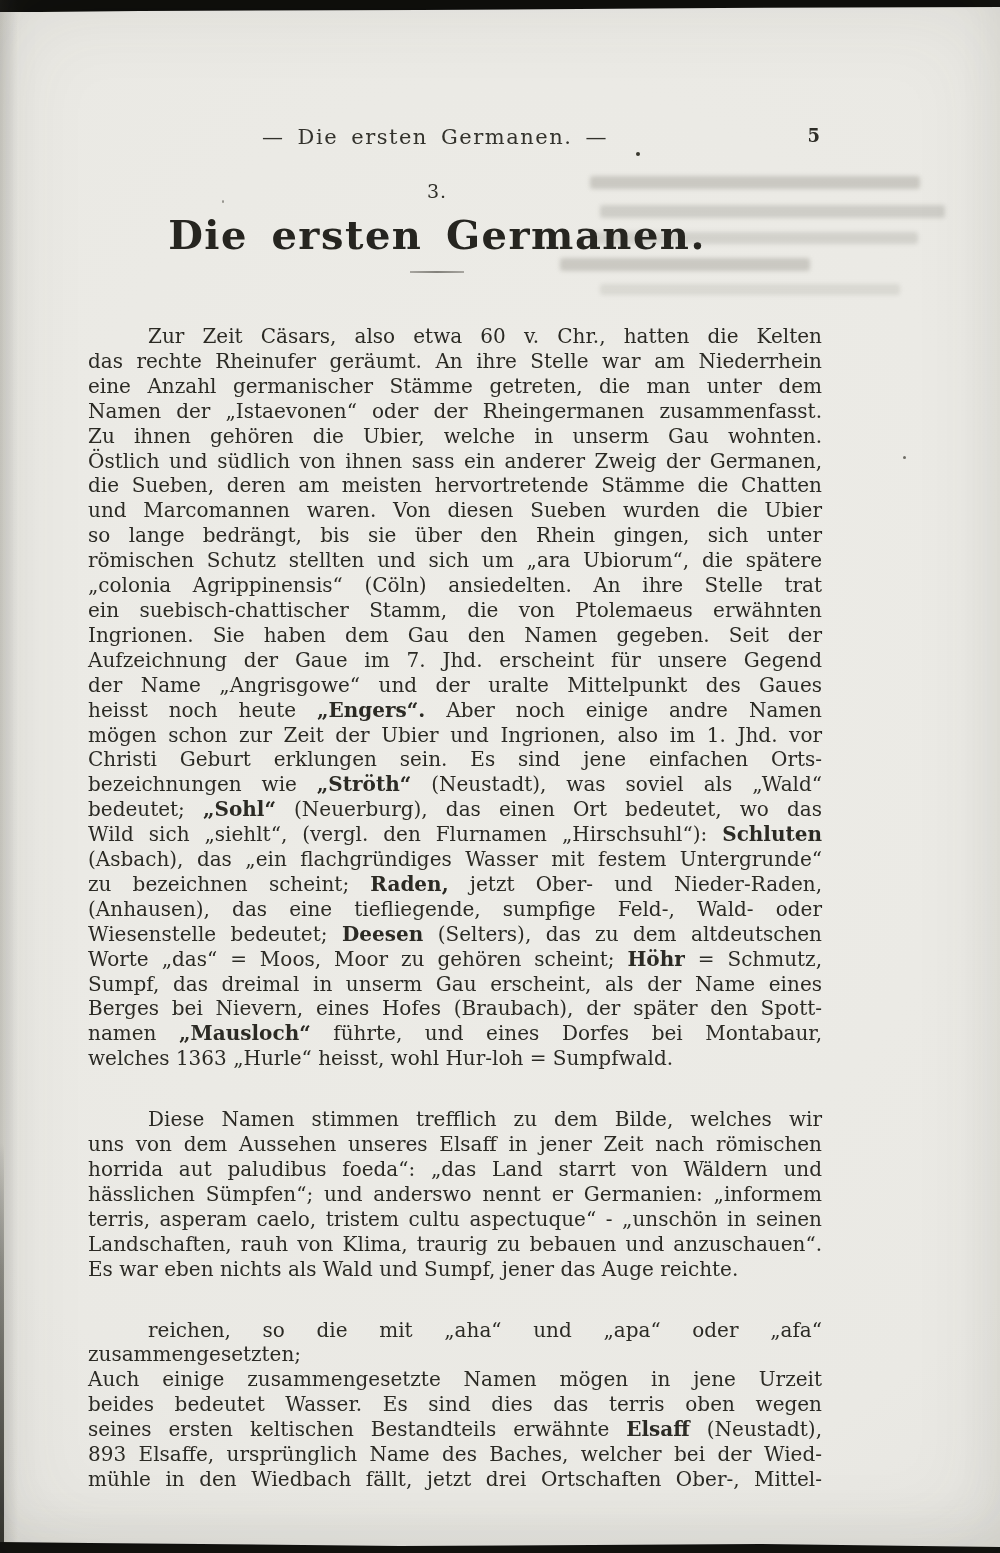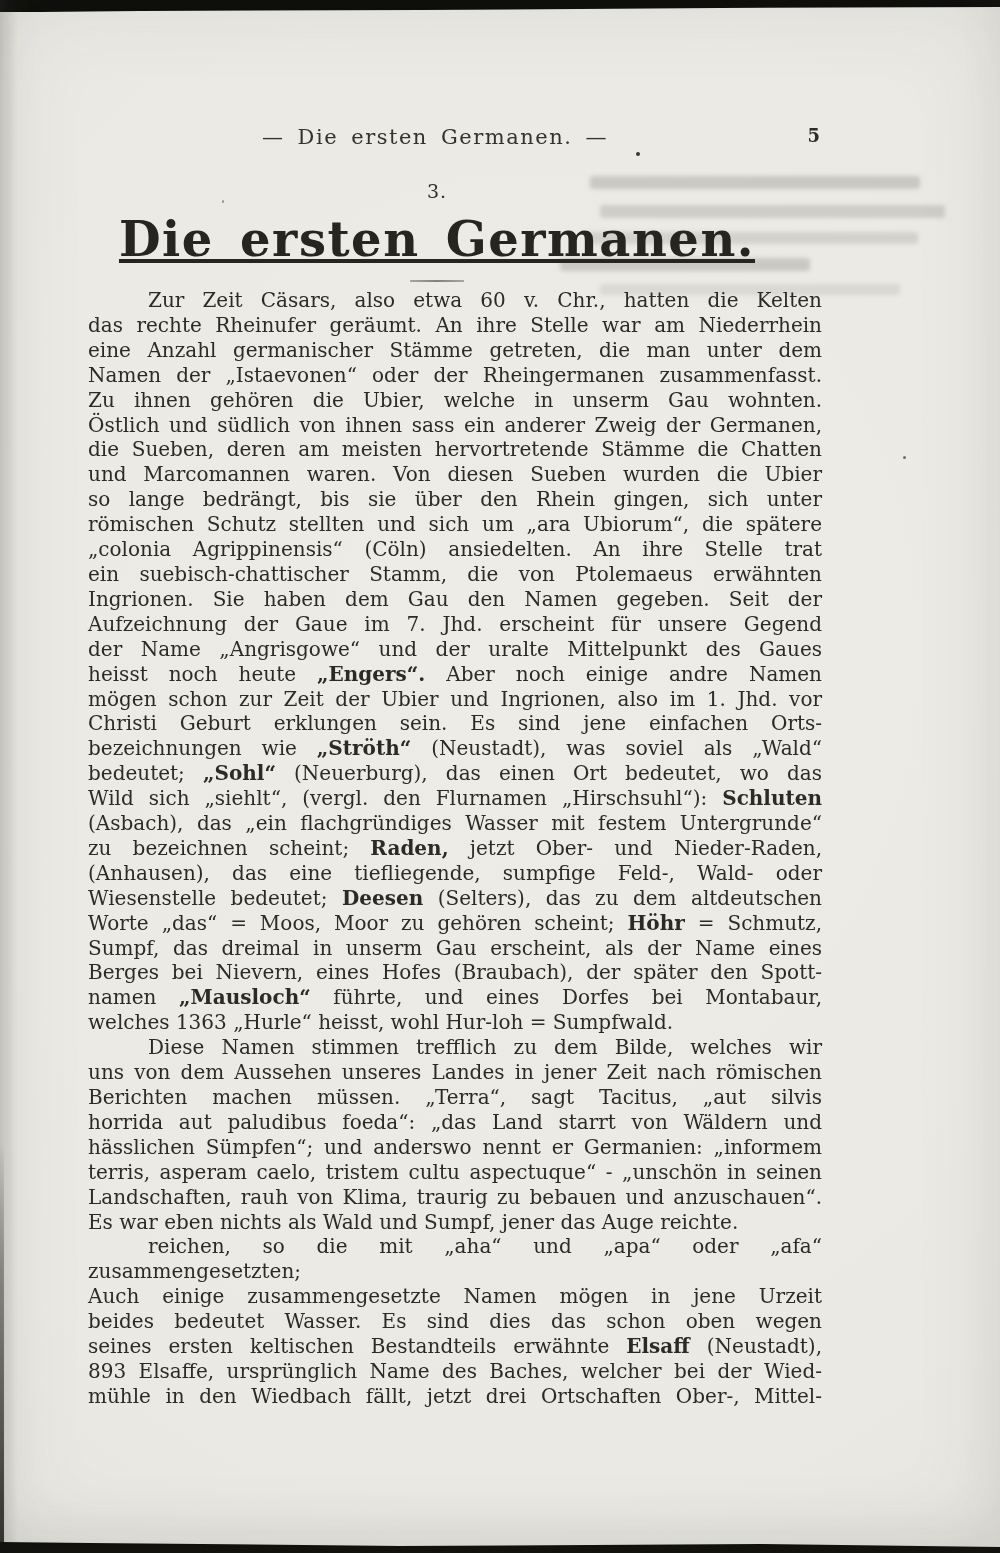--- a/index.html
+++ b/index.html
@@ -63,36 +63,35 @@
     position: absolute; right: 2px; top: 0;
     font-size: 18px; font-weight: bold; color: #2e2d27;
   }
   .heading-block {
     position: absolute; left: 88px; top: 180px; width: 734px;
     text-align: center; transform: translateX(-18px);
   }
   .section-number { font-size: 19px; color: #2e2d27; letter-spacing: 1px; }
   .chapter-title {
     margin-top: 9px;
-    font-size: 48px; font-weight: bold; letter-spacing: 1.5px; word-spacing: 8px;
+    font-size: 40px; font-weight: bold; letter-spacing: 1.5px; word-spacing: 8px;
     color: #262520;
-    text-decoration: underline;
   }
   .title-rule {
     margin: 13px auto 0 auto; width: 54px; height: 2px;
     background: linear-gradient(to right, #a8a6a0, #83817b, #a8a6a0);
   }
   .page-body {
     position: absolute; left: 88px; top: 288px; width: 734px;
     font-size: 20px; line-height: 24.9px; color: #2b2a24;
     text-rendering: optimizeLegibility;
   }
   .tline { text-align: justify; text-align-last: justify; white-space: normal; }
   .tline.lastline { text-align-last: left; }
-  .para .tline:first-child { text-indent: 60px; }
+  .para .tline:first-child { text-indent: 60px; margin-top: 36px; }
   .para:first-child .tline:first-child { text-indent: 60px; }
   .bold { font-weight: bold; }
 </style>
 </head>
 <body>
 
 <div class="scan-page">
 
   <div class="edge-bar-top"></div>
 
@@ -144,32 +143,31 @@
         <div class="tline"><span>(Anhausen), das eine tiefliegende, sumpfige Feld-, Wald- oder</span></div>
         <div class="tline"><span>Wiesenstelle bedeutet; </span><span class="bold">Deesen</span><span> (Selters), das zu dem altdeutschen</span></div>
         <div class="tline"><span>Worte „das“ = Moos, Moor zu gehören scheint; </span><span class="bold">Höhr</span><span> = Schmutz,</span></div>
         <div class="tline"><span>Sumpf, das dreimal in unserm Gau erscheint, als der Name eines</span></div>
         <div class="tline"><span>Berges bei Nievern, eines Hofes (Braubach), der später den Spott-</span></div>
         <div class="tline"><span>namen </span><span class="bold">„Mausloch“</span><span> führte, und eines Dorfes bei Montabaur,</span></div>
         <div class="tline lastline"><span>welches 1363 „Hurle“ heisst, wohl Hur-loh = Sumpfwald.</span></div>
       </div>
       <div class="para">
         <div class="tline"><span>Diese Namen stimmen trefflich zu dem Bilde, welches wir</span></div>
-        <div class="tline"><span>uns von dem Aussehen unseres Landes in jener Zeit nach römischen</span></div>
-        <div class="tline"><span>Berichten machen müssen.  „Terra“, sagt Tacitus, „aut silvis</span></div>
+        <div class="tline"><span>uns von dem Aussehen unseres Elsaff in jener Zeit nach römischen</span></div>
         <div class="tline"><span>horrida aut paludibus foeda“: „das Land starrt von Wäldern und</span></div>
         <div class="tline"><span>hässlichen Sümpfen“; und anderswo nennt er Germanien: „informem</span></div>
         <div class="tline"><span>terris, asperam caelo, tristem cultu aspectuque“ - „unschön in seinen</span></div>
         <div class="tline"><span>Landschaften, rauh von Klima, traurig zu bebauen und anzuschauen“.</span></div>
         <div class="tline lastline"><span>Es war eben nichts als Wald und Sumpf, jener das Auge reichte.</span></div>
       </div>
       <div class="para">
         <div class="tline"><span>reichen, so die mit „aha“ und „apa“ oder „afa“ zusammengesetzten;</span></div>
         <div class="tline"><span>Auch einige zusammengesetzte Namen mögen in jene Urzeit</span></div>
-        <div class="tline"><span>beides bedeutet Wasser.  Es sind dies das schon oben wegen</span></div>
+        <div class="tline"><span>beides bedeutet Wasser.  Es sind dies das terris oben wegen</span></div>
         <div class="tline"><span>seines ersten keltischen Bestandteils erwähnte </span><span class="bold">Elsaff</span><span> (Neustadt),</span></div>
         <div class="tline"><span>893 Elsaffe, ursprünglich Name des Baches, welcher bei der Wied-</span></div>
         <div class="tline"><span>mühle in den Wiedbach fällt, jetzt drei Ortschaften Ober-, Mittel-</span></div>
       </div>
     </div>
 
   <div class="gutter-shade"></div>
   <div class="edge-sliver-left"></div>
   <div class="edge-bar-bottom"></div>
   <div class="vignette"></div>

